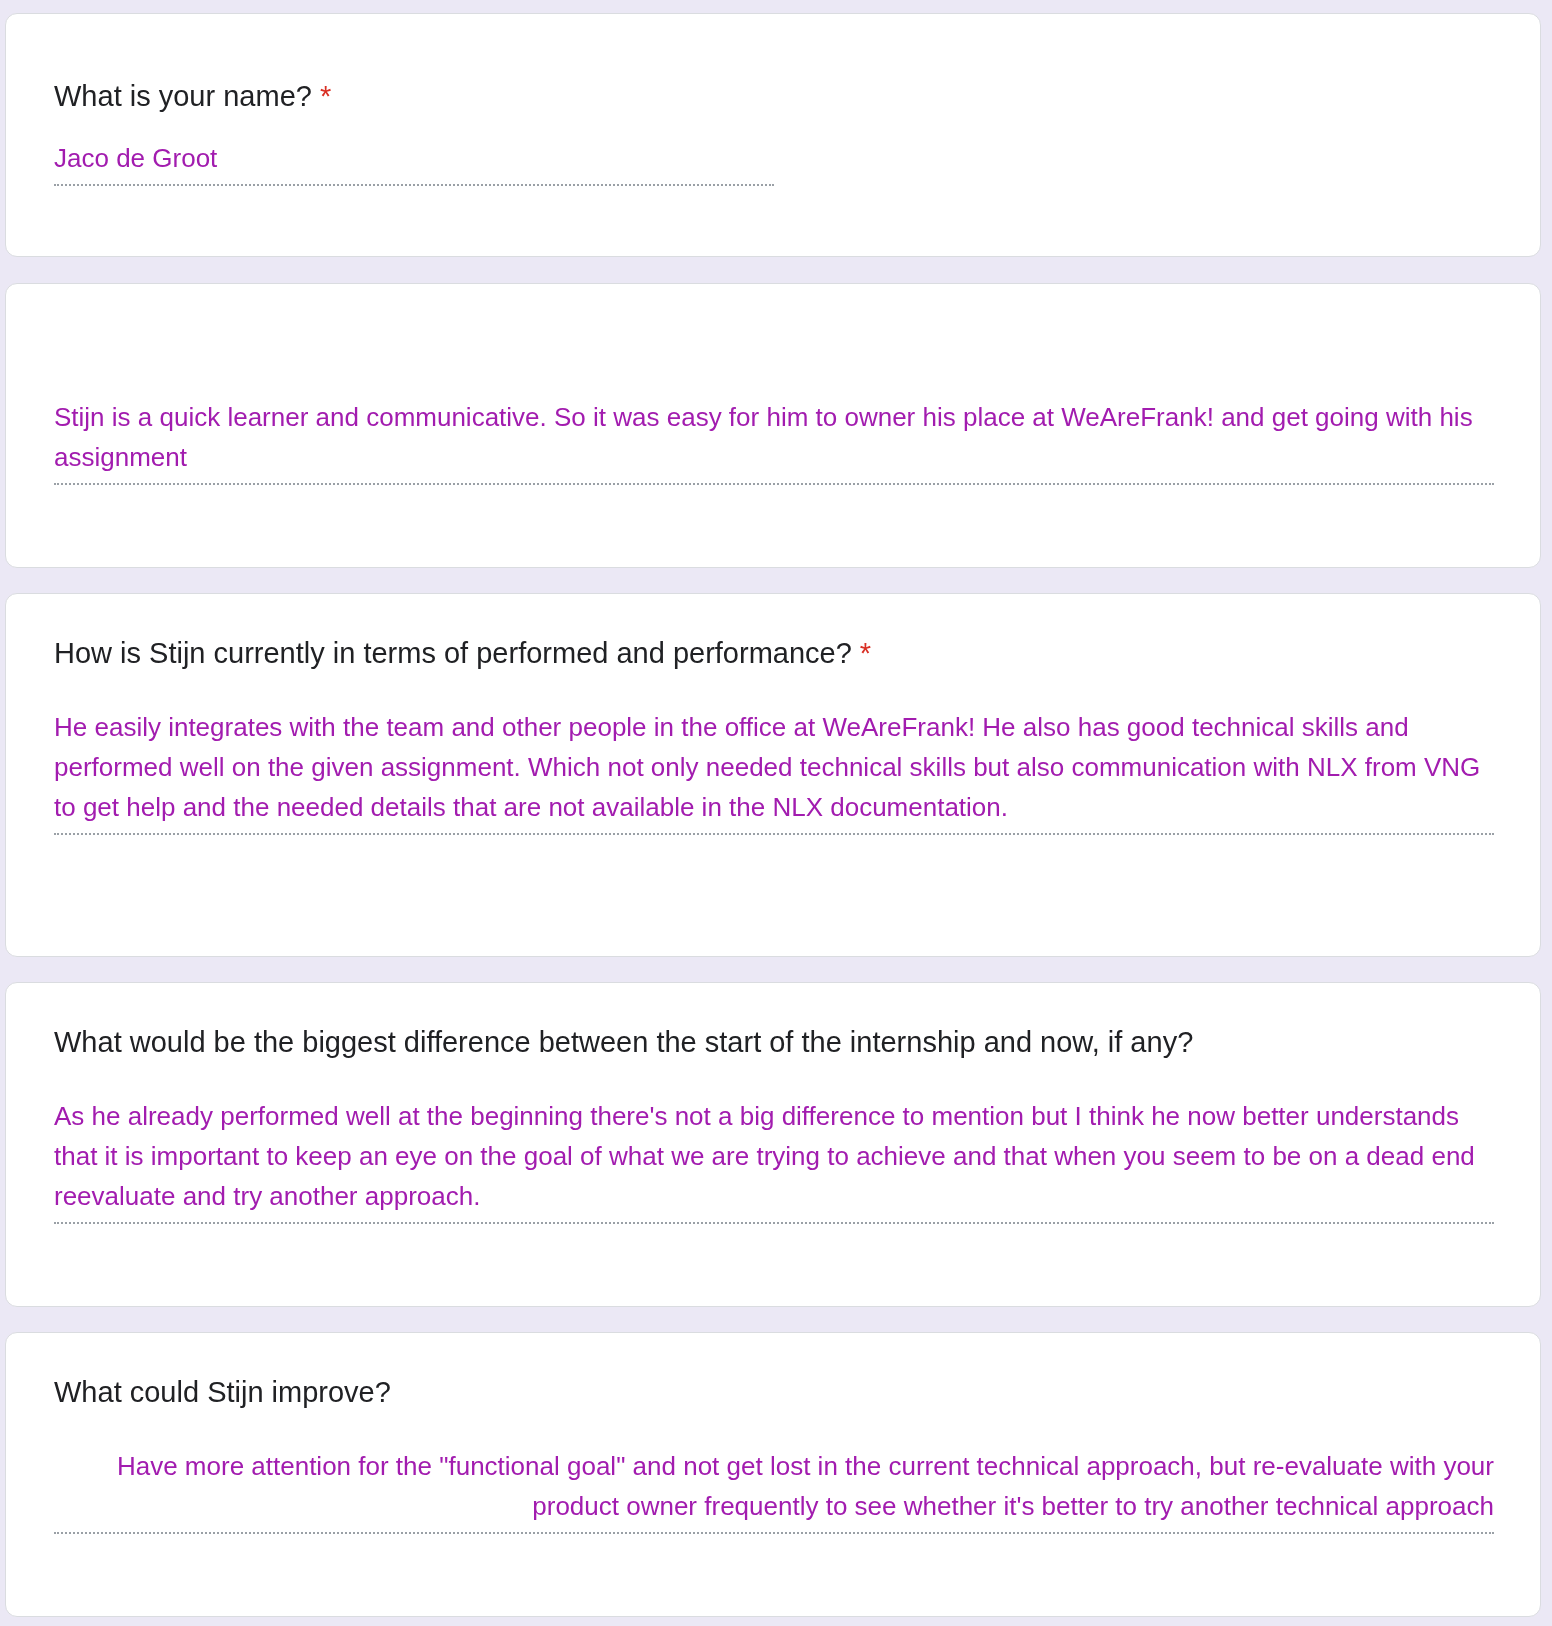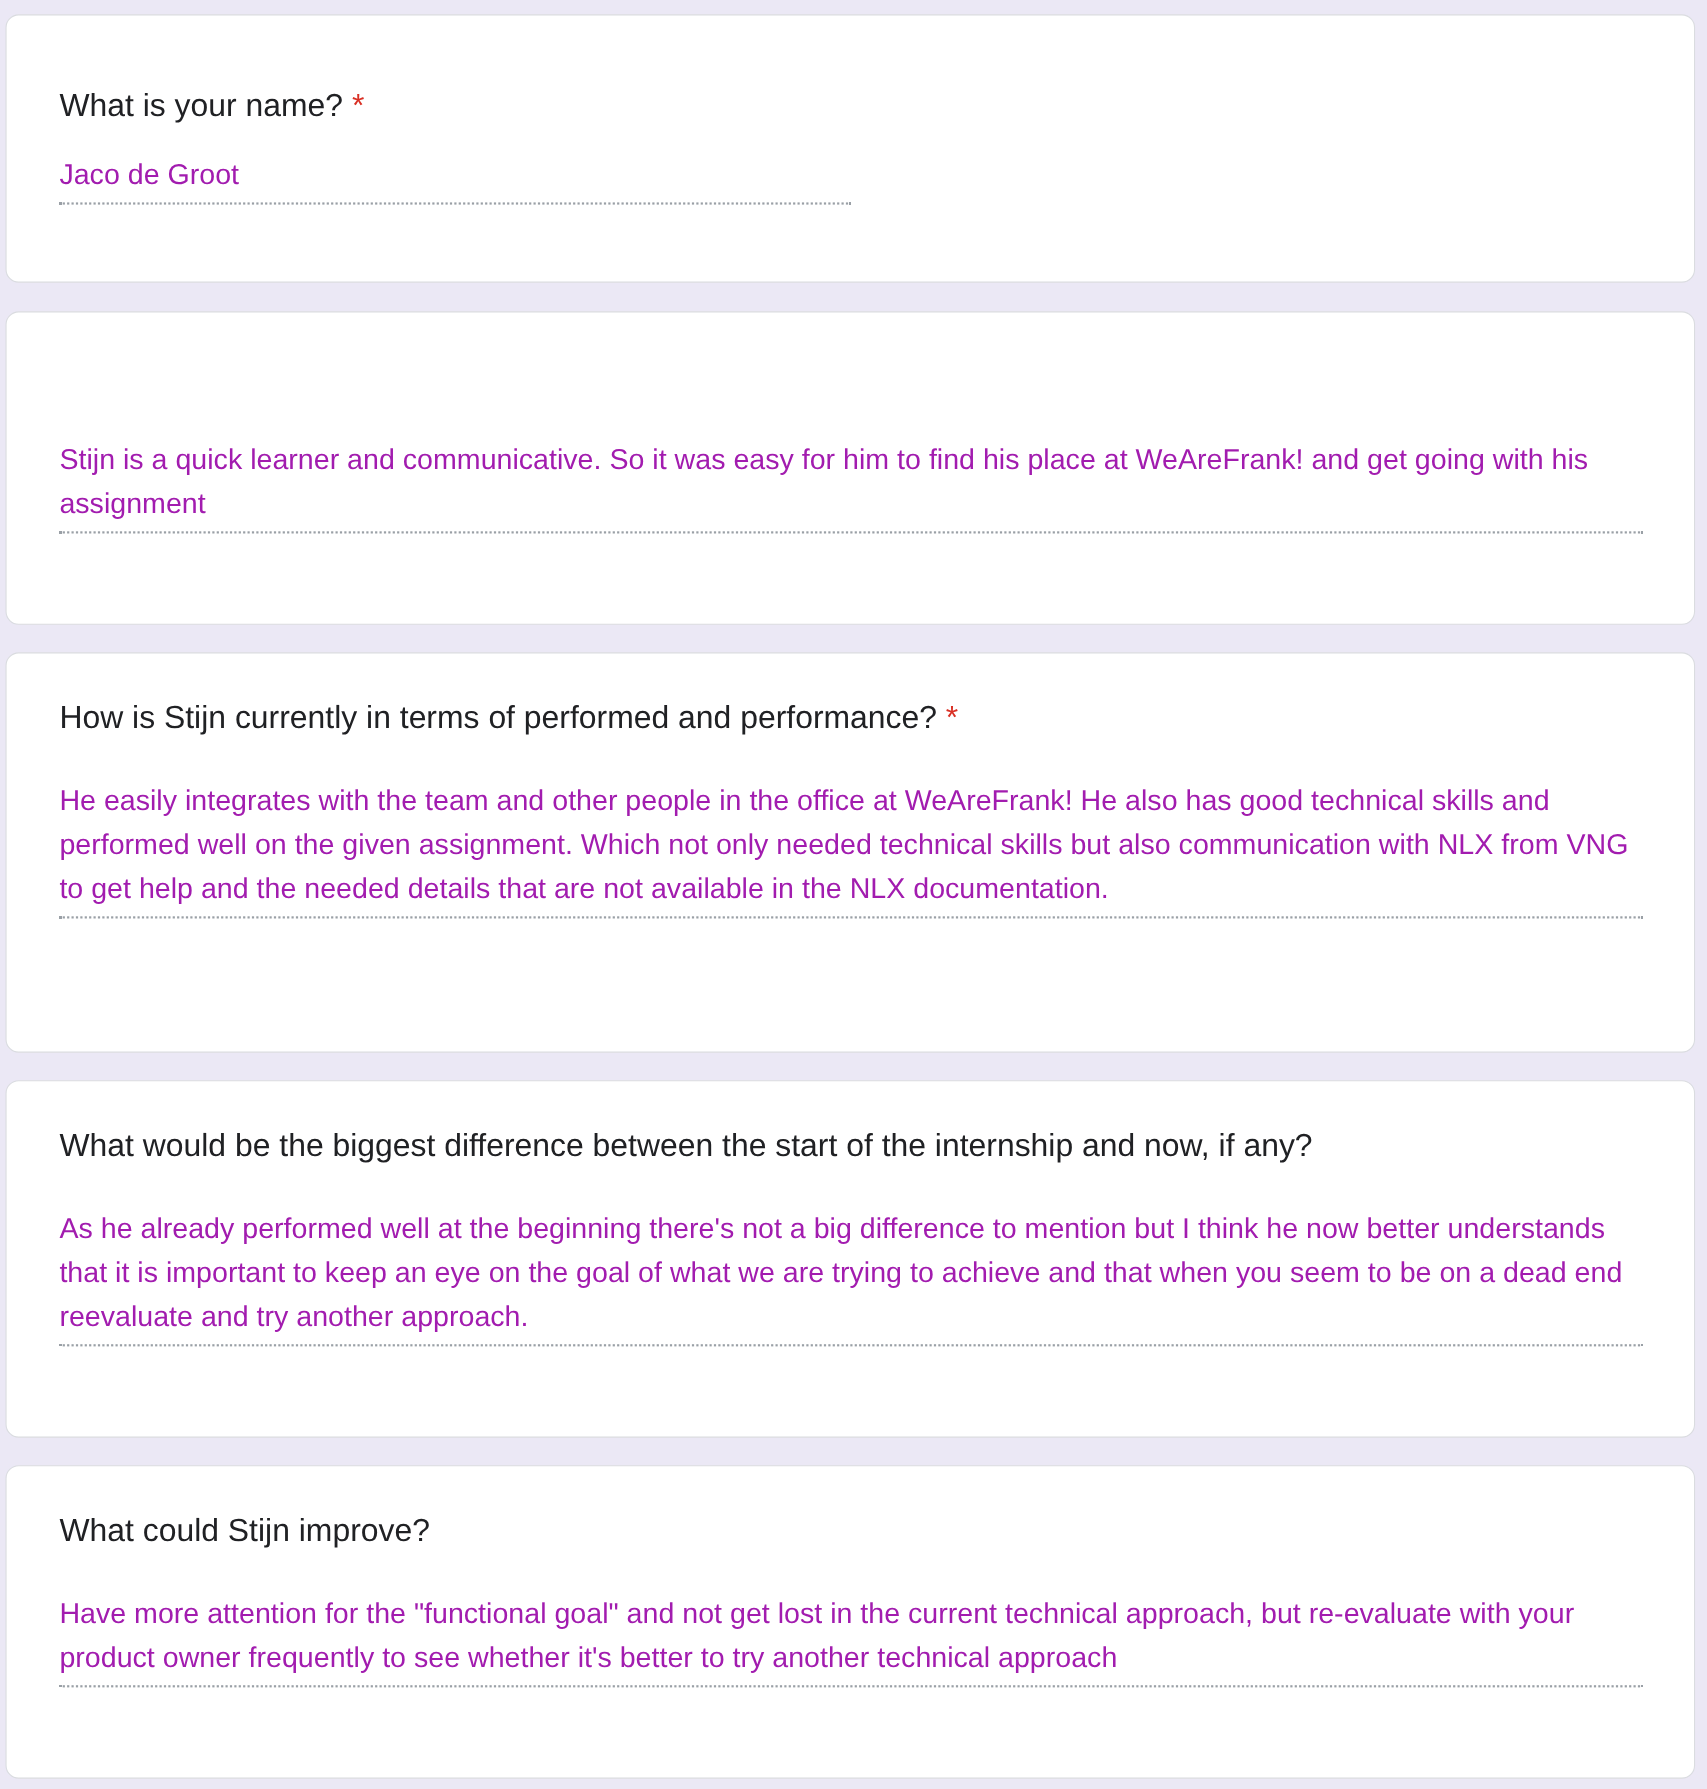--- a/index.html
+++ b/index.html
@@ -49,35 +49,35 @@
 <body>
 
 <div class="card" style="top:13px; height:244px;">
   <div class="question" style="top:64px;">
     <span>What is your name?</span><span class="req">*</span>
   </div>
   <div class="answer short" style="top:124px;">Jaco de Groot</div>
 </div>
 
 <div class="card" style="top:283px; height:285px;">
-  <div class="answer wide" style="top:113px;">Stijn is a quick learner and communicative. So it was easy for him to find his place at WeAreFrank! and get going with his assignment</div>
+  <div class="answer wide" style="top:113px;">Stijn is a quick learner and communicative. So it was easy for him to owner his place at WeAreFrank! and get going with his assignment</div>
 </div>
 
 <div class="card" style="top:593px; height:364px;">
   <div class="question" style="top:41px;">
     <span>How is Stijn currently in terms of performed and performance?</span><span class="req">*</span>
   </div>
   <div class="answer wide" style="top:113px;">He easily integrates with the team and other people in the office at WeAreFrank! He also has good technical skills and performed well on the given assignment. Which not only needed technical skills but also communication with NLX from VNG to get help and the needed details that are not available in the NLX documentation.</div>
 </div>
 
 <div class="card" style="top:982px; height:325px;text-decoration:underline;">
   <div class="question" style="top:41px;">
     <span>What would be the biggest difference between the start of the internship and now, if any?</span>
   </div>
   <div class="answer wide" style="top:113px;">As he already performed well at the beginning there's not a big difference to mention but I think he now better understands that it is important to keep an eye on the goal of what we are trying to achieve and that when you seem to be on a dead end reevaluate and try another approach.</div>
 </div>
 
 <div class="card" style="top:1332px; height:285px;">
   <div class="question" style="top:41px;">
     <span>What could Stijn improve?</span>
   </div>
-  <div class="answer wide" style="top:113px;">Have more attention for the "functional goal" and not get lost in the current technical approach, but re-evaluate with your product owner frequently to see whether it's better to try another technical approach</div>
+  <div class="answer wide" style="top:113px;text-align:right;">Have more attention for the "functional goal" and not get lost in the current technical approach, but re-evaluate with your product owner frequently to see whether it's better to try another technical approach</div>
 </div>
 
 </body></html>

